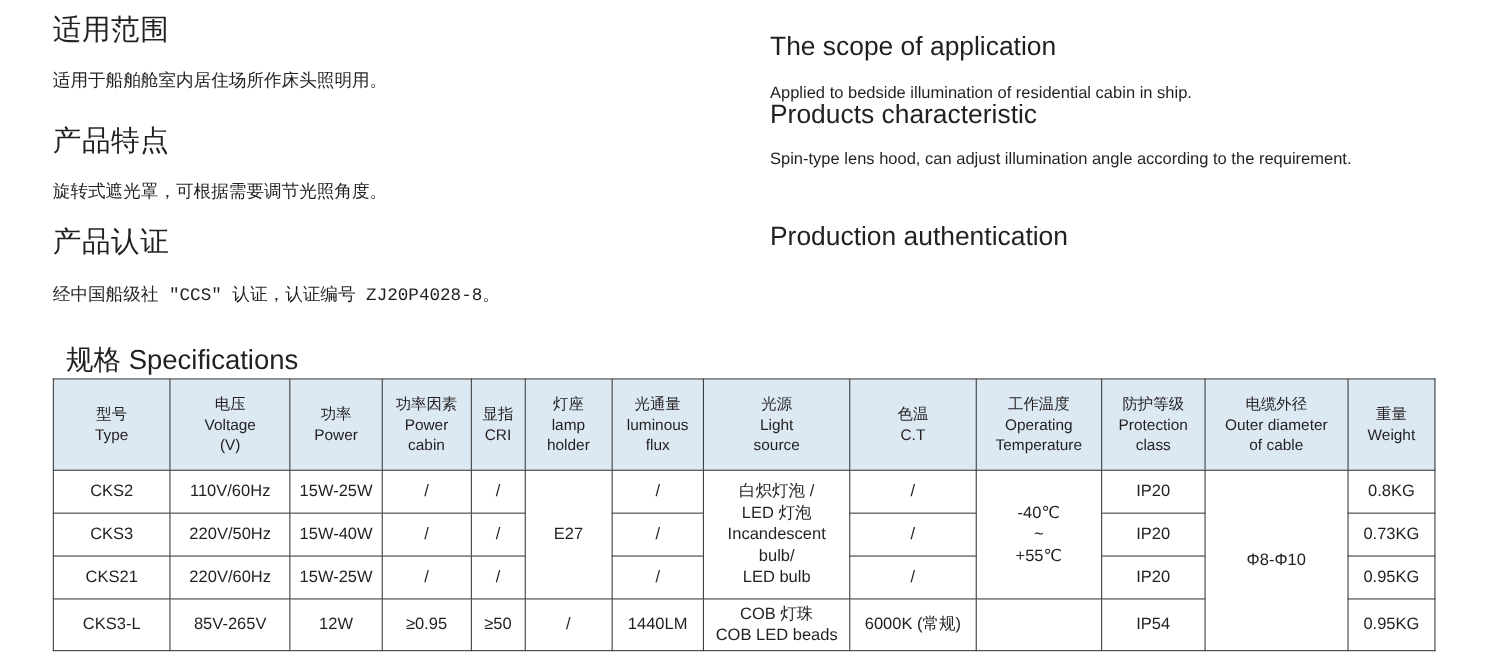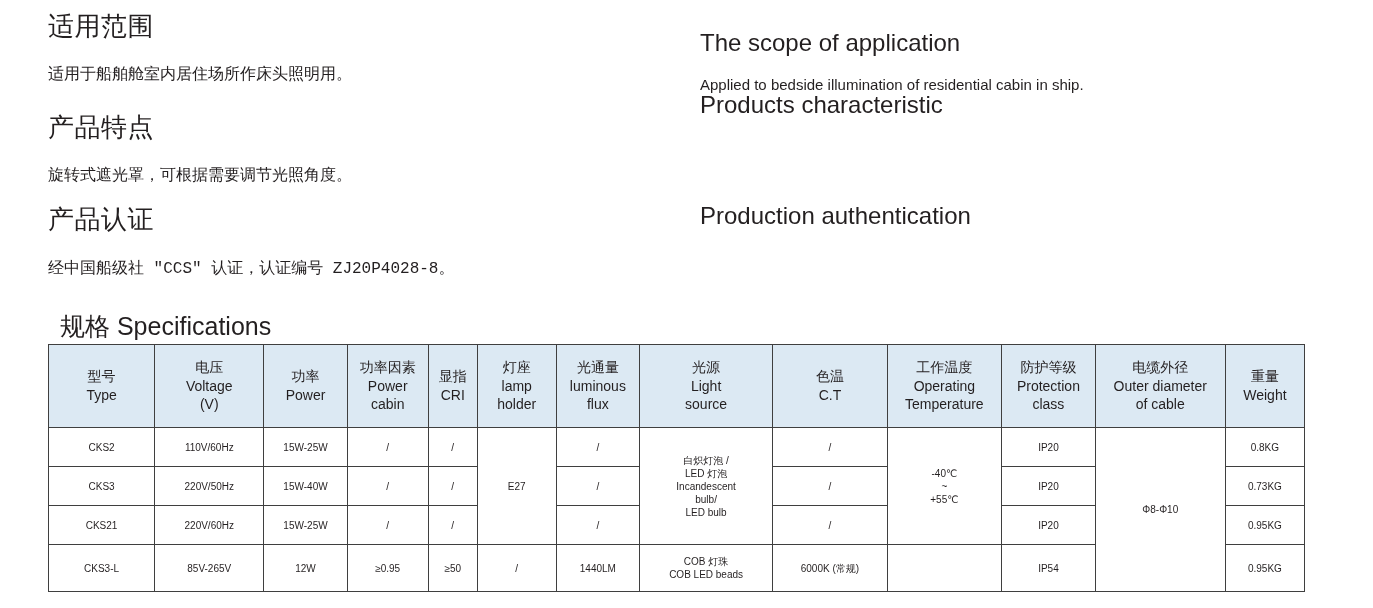--- a/index.html
+++ b/index.html
@@ -104,21 +104,21 @@
     color: #231f20;
     padding: 2px 1px;
   }
   table.spec thead th {
     background: #dce9f3;
     font-size: 14px;
     line-height: 1.35;
     height: 78px;
   }
   table.spec tbody td {
-    font-size: 10px;
+    font-size: 15px;
     line-height: 1.3;
     height: 34px;
     background: #ffffff;
   }
   table.spec tbody td.tall {
     height: 42px;
   }
   .hdr-line { display: block; }
   .cell-multi { line-height: 1.25; }
   .nowrap { white-space: nowrap; }
@@ -151,20 +151,21 @@
 
     <div class="col col-en">
 
       <div class="blk-1-en">
         <h2 class="en-head">The scope of application</h2>
         <p class="en-body body">Applied to bedside illumination of residential cabin in ship.</p>
       </div>
 
       <div class="blk-2-en">
         <h2 class="en-head">Products characteristic</h2>
+        <p class="en-body body justify-spaced">Spin-type lens hood, can adjust illumination angle according to the requirement.</p>
       </div>
 
       <div class="blk-3-en">
         <h2 class="en-head">Production authentication</h2>
       </div>
 
     </div>
   </div>
 
   <h2 class="spec-title">规格 Specifications</h2>

